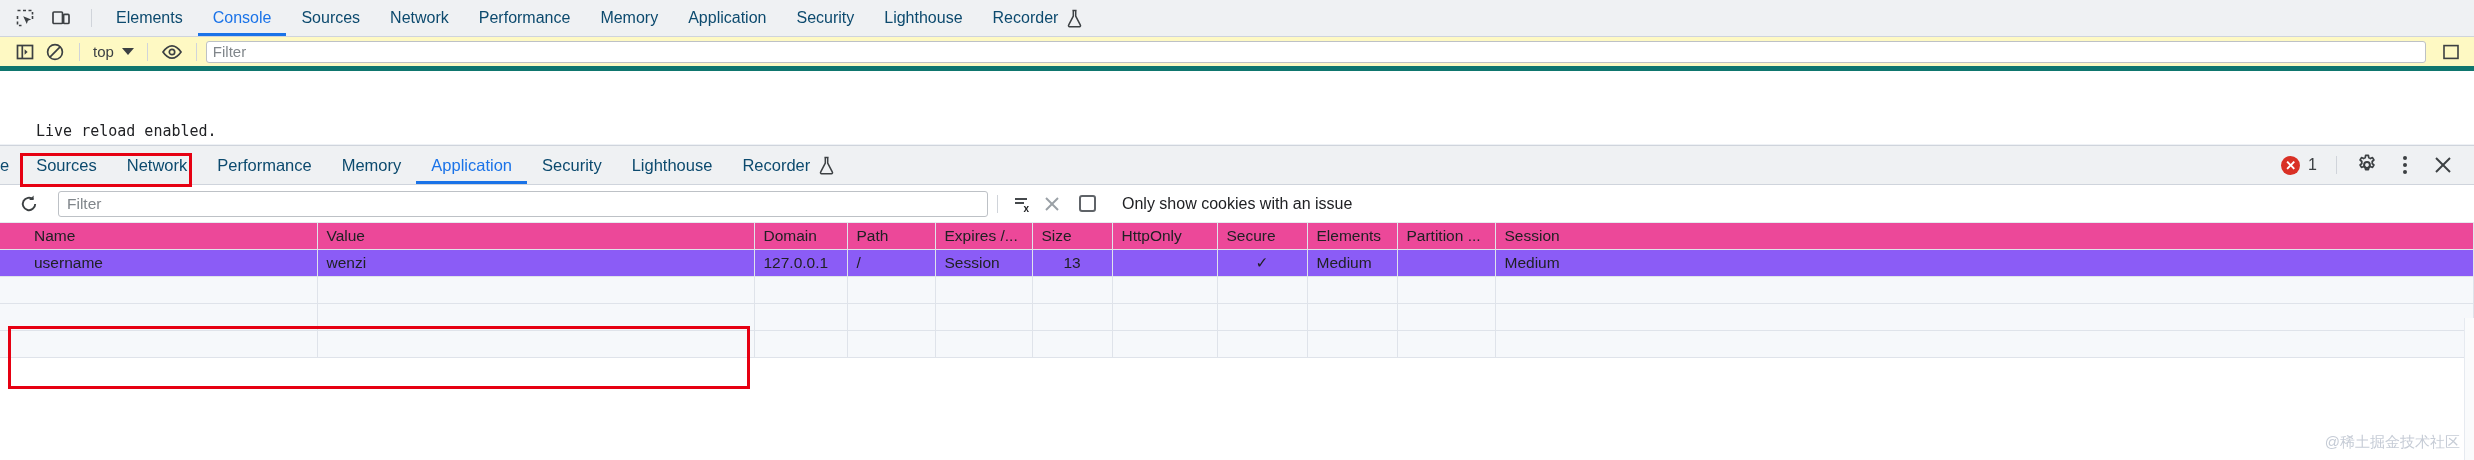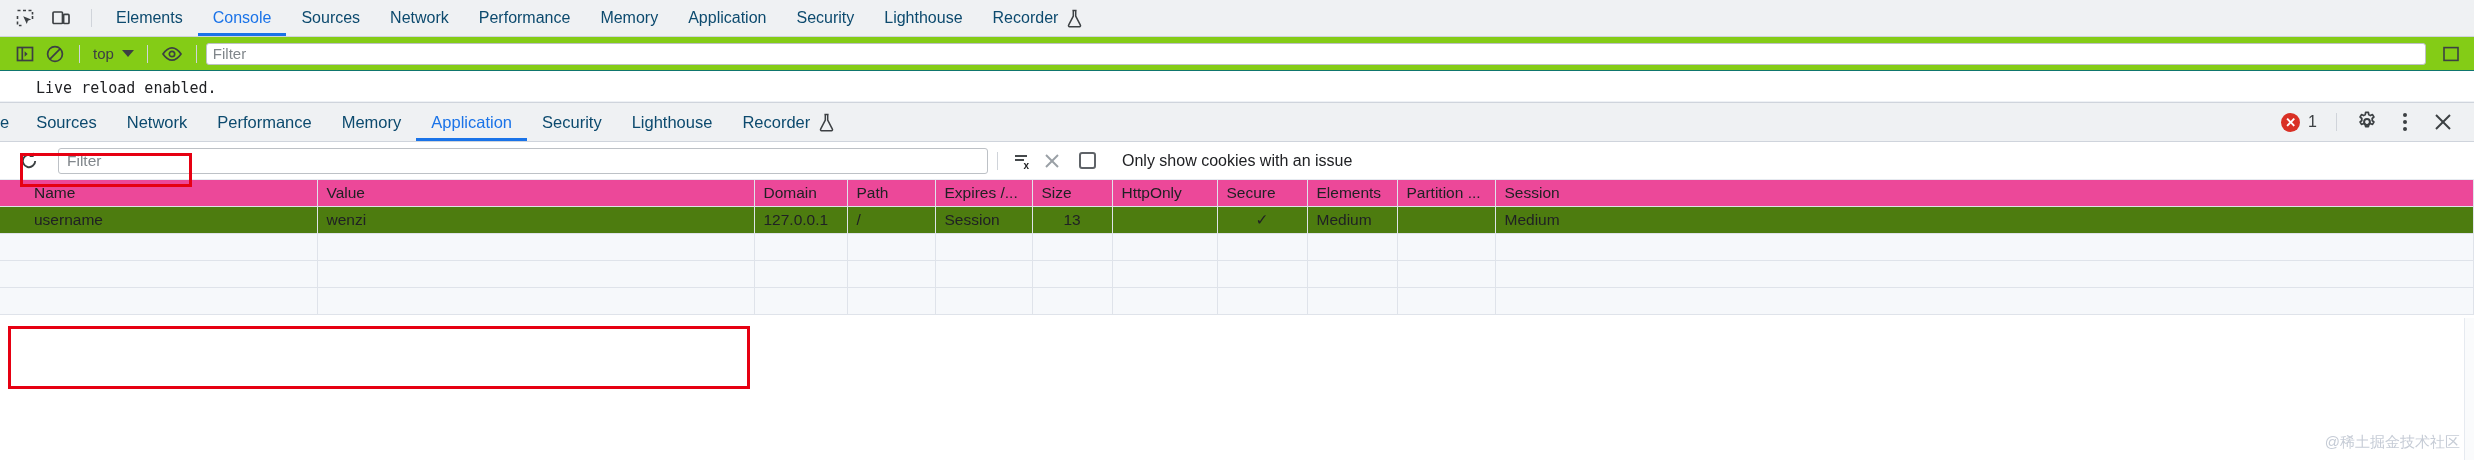--- a/index.html
+++ b/index.html
@@ -37,22 +37,22 @@
     height: 100%;
     box-sizing: border-box;
     white-space: nowrap;
   }
   .tab.active { color: #1a73e8; box-shadow: inset 0 -3px 0 #1a73e8; }
   .tab .flask { margin-left: 8px; display: inline-flex; }
 
   
   #console-toolbar {
     height: 34px;
-    background: #84cc16;
-    border-bottom: 1px solid #0f766e;
+    background: #fef9c3;
+    border-bottom: 5px solid #0f766e;
     padding: 0 8px 0 10px;
     box-sizing: border-box;
     text-align: center;
   }
   .ctx-select { display: flex; align-items: center; font-size: 15px; color: #3c4043; padding: 0 4px; }
   .ctx-select .caret {
     margin-left: 8px; width: 0; height: 0;
     border-left: 6px solid transparent; border-right: 6px solid transparent;
     border-top: 7px solid #3c4043;
   }
@@ -77,20 +77,21 @@
     padding-top: 4px;
   }
   .console-line {
     font-family: "DejaVu Sans Mono", "Liberation Mono", monospace;
     font-size: 15px;
     color: #202124;
     padding: 3px 0 3px 36px;
     border-bottom: 1px solid #eef1f5;
     line-height: 20px;
     white-space: pre;
+    margin-top: 43px;
   }
   .console-line.cn {
     font-family: "Liberation Sans", sans-serif;
     font-size: 16px;
   }
   #msg-highlight-box {
     position: absolute;
     left: 20px; top: 153px;
     width: 172px; height: 34px;
     border: 3px solid #e60012;
@@ -164,21 +165,21 @@
     padding: 4px 9px;
     text-align: left;
     font-weight: normal;
     color: #202124;
     height: 26px;
     box-sizing: border-box;
     overflow: hidden;
     white-space: nowrap;
   }
   #cookies-table thead th { background: #ec4899; }
-  #cookies-table tbody tr.data-row td { background: #4d7c0f; margin-top: 28px; }
+  #cookies-table tbody tr.data-row td { background: #8b5cf6; margin-top: 28px; }
   #cookies-table tbody tr.blank-row td { background: #f6f8fb; height: 27px; }
   #cookies-table td.num { text-align: center; }
   #cookies-table td.ctr { text-align: center; }
   #cookies-table td.first, #cookies-table th.first { padding-left: 34px; }
 
   #table-highlight-box {
     position: absolute;
     left: 8px; top: 326px;
     width: 742px; height: 63px;
     border: 3px solid #e60012;

